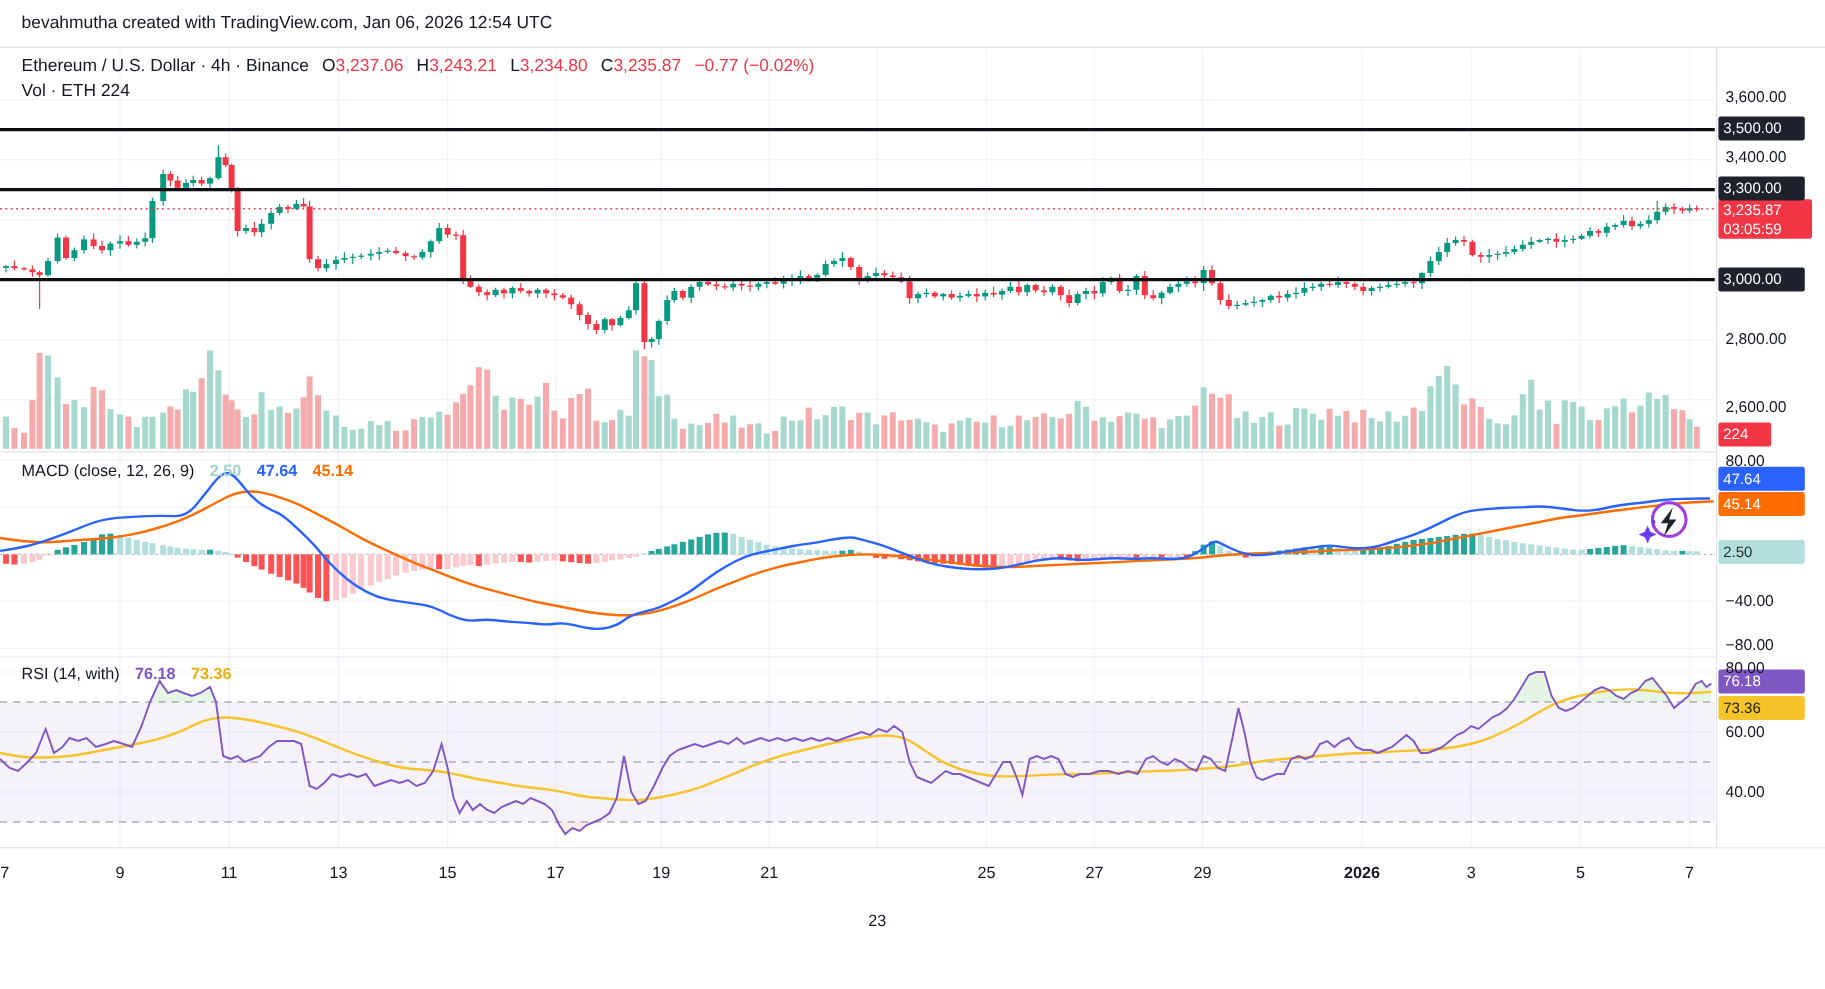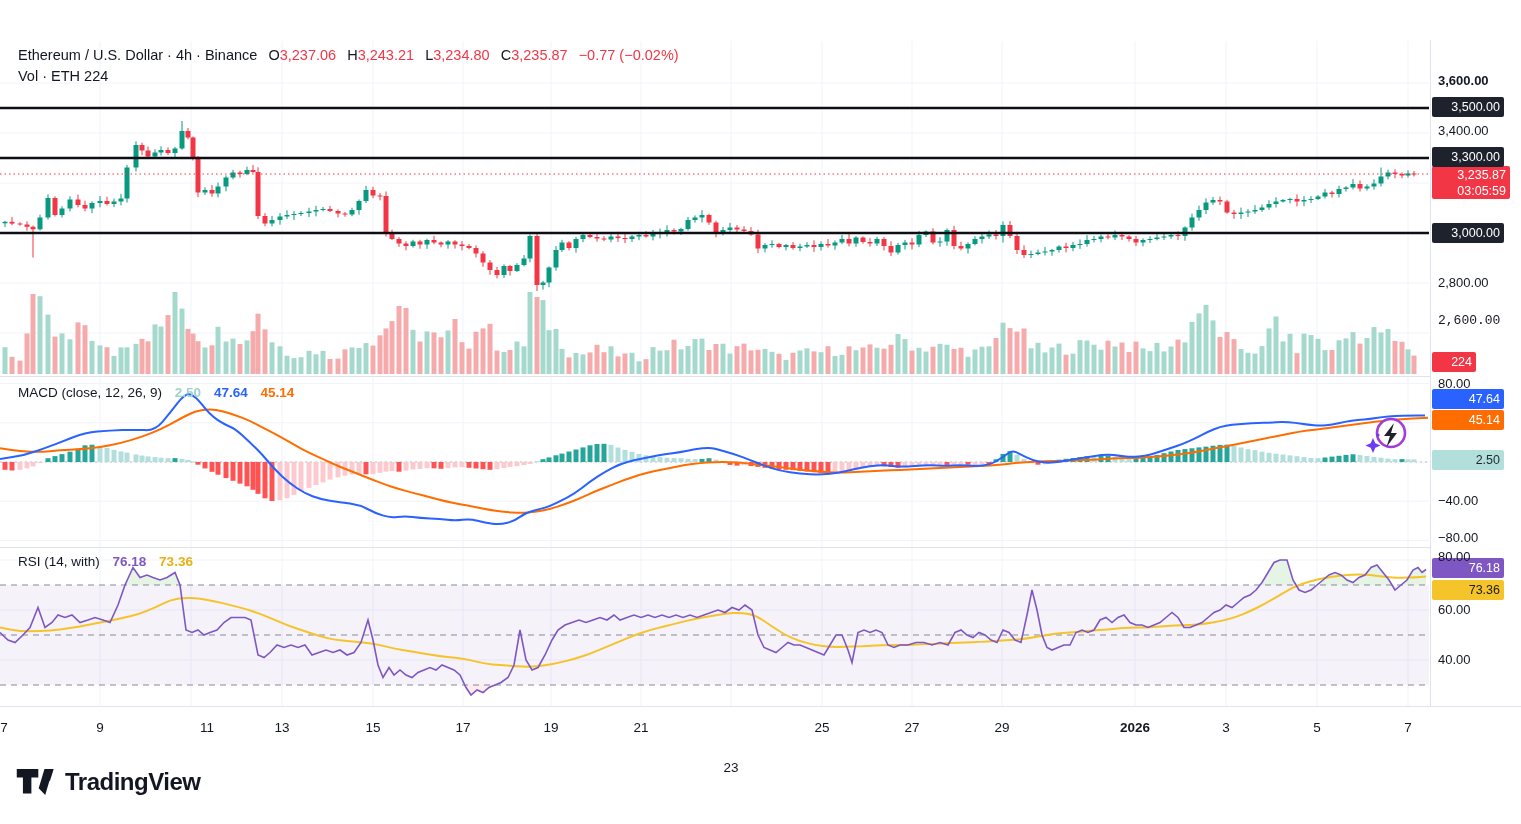--- a/index.html
+++ b/index.html
@@ -11,21 +11,21 @@
   .legend{position:absolute;z-index:5;white-space:nowrap;}
   .legend-sym{left:18px;top:7px;font-size:14.5px;color:#131722;}
   .legend-sym .v{color:#f23645;}
   .legend-sym .sp{display:inline-block;width:7px;}
   .legend-vol{left:18px;top:28px;font-size:14.5px;color:#131722;}
   .legend-macd{left:18px;top:345px;font-size:13.5px;color:#131722;}
   .legend-rsi{left:18px;top:514px;font-size:13.5px;color:#131722;}
   .lv{margin-left:9px;font-weight:bold;}
   .axis-col{position:absolute;left:1430px;top:40px;width:91px;height:666px;background:#fff;border-left:1px solid #e0e3eb;z-index:6;}
   .ax-label{position:absolute;left:7px;font-size:13px;color:#131722;line-height:18px;}
-  .badge{position:absolute;left:1px;color:#fff;font-size:12.5px;line-height:20px;height:20px;min-width:72px;text-align:right;border-radius:2px;padding:0 4px;}
+  .badge{position:absolute;left:1px;color:#fff;font-size:12.5px;line-height:20px;height:20px;min-width:72px;text-align:left;border-radius:2px;padding:0 4px;}
   .badge.dark{background:#1e222d;}
   .badge.red{background:#f23645;}
   .badge.blue{background:#2962ff;}
   .badge.orange{background:#ff6d00;}
   .badge.tealpale{background:#b2dfdb;color:#1c2a28;}
   .badge.purple{background:#7e57c2;}
   .badge.yellow{background:#f5c32a;color:#1c1c10;}
   .badge.price2{height:33px;line-height:16px;padding-top:1px;min-width:78px;}
   .badge.vol224{min-width:44px;left:1px;}
   .time-axis{position:absolute;left:0;top:706px;width:1521px;height:44px;background:#fff;border-top:1px solid #e0e3eb;}
@@ -34,20 +34,23 @@
   .footer{position:absolute;left:16px;top:760px;height:44px;display:flex;align-items:center;z-index:4;}
   .brand-text{font-size:24px;font-weight:bold;color:#131722;margin-left:9px;letter-spacing:-0.5px;}
   .flash-ico{position:absolute;left:1363px;top:372px;width:48px;height:46px;z-index:5;}
   svg{display:block;}
 </style>
 </head>
 <body>
 
 <div id="stage">
 
+  <div class="attr-bar">
+    <div class="attr-text">bevahmutha created with TradingView.com, Jan 06, 2026 12:54 UTC</div>
+  </div>
 
   <div class="pane-area">
     <svg id="chart-svg" width="1521" height="666" viewBox="0 40 1521 666">
         <line x1="100" y1="41" x2="100" y2="706" stroke="#f0f3fa" stroke-width="1"></line>
         <line x1="191" y1="41" x2="191" y2="706" stroke="#f0f3fa" stroke-width="1"></line>
         <line x1="282" y1="41" x2="282" y2="706" stroke="#f0f3fa" stroke-width="1"></line>
         <line x1="373" y1="41" x2="373" y2="706" stroke="#f0f3fa" stroke-width="1"></line>
         <line x1="463" y1="41" x2="463" y2="706" stroke="#f0f3fa" stroke-width="1"></line>
         <line x1="551" y1="41" x2="551" y2="706" stroke="#f0f3fa" stroke-width="1"></line>
         <line x1="641" y1="41" x2="641" y2="706" stroke="#f0f3fa" stroke-width="1"></line>
@@ -944,54 +947,47 @@
     <div class="badge red price2" id="price-badge" style="top:126px;">
       <div>3,235.87</div>
       <div>03:05:59</div>
     </div>
     <div class="badge blue" style="top:349px;">47.64</div>
     <div class="badge orange" style="top:370px;">45.14</div>
     <div class="badge tealpale" style="top:410px;">2.50</div>
     <div class="badge purple" style="top:518px;">76.18</div>
     <div class="badge yellow" style="top:540px;">73.36</div>
     <div class="badge red vol224" style="top:312px;">224</div>
-  <div class="ax-label" style="top: 32px; font-weight: bold;">3,600.00</div>
+  <div class="ax-label" style="top: 32px;">3,600.00</div>
       <div class="ax-label" style="top: 82px;">3,400.00</div>
       <div class="ax-label" style="top: 234px;">2,800.00</div>
-      <div class="ax-label" style="top: 272px; font-family: Liberation Mono, monospace;">2,600.00</div>
+      <div class="ax-label" style="top: 290px;">2,600.00</div>
       <div class="ax-label" style="top: 335px;">80.00</div>
       <div class="ax-label" style="top: 452px; text-align: right;">−40.00</div>
       <div class="ax-label" style="top: 489px;">−80.00</div>
       <div class="ax-label" style="top: 508px;">80.00</div>
       <div class="ax-label" style="top: 561px;">60.00</div>
       <div class="ax-label" style="top: 611px;">40.00</div>
       <div class="badge dark" style="top: 57px;">3,500.00</div>
       <div class="badge dark" style="top: 107px;">3,300.00</div>
       <div class="badge dark" style="top: 183px;">3,000.00</div>
     </div>
 
   <div class="time-axis" id="time-axis">
       <div class="t-tick" style="left: 4px;">7</div>
       <div class="t-tick" style="left: 100px;">9</div>
-      <div class="t-tick" style="left: 191px; margin-left: 16px;">11</div>
+      <div class="t-tick" style="left: 191px;">11</div>
       <div class="t-tick" style="left: 282px; text-align: center;">13</div>
       <div class="t-tick" style="left: 373px;">15</div>
       <div class="t-tick" style="left: 463px;">17</div>
       <div class="t-tick" style="left: 551px;">19</div>
       <div class="t-tick" style="left: 641px;">21</div>
       <div class="t-tick" style="left: 731px; margin-top: 40px;">23</div>
       <div class="t-tick" style="left: 822px;">25</div>
       <div class="t-tick" style="left: 912px;">27</div>
       <div class="t-tick" style="left: 1002px;">29</div>
       <div class="t-tick bold" style="left: 1135px;">2026</div>
       <div class="t-tick" style="left: 1226px;">3</div>
       <div class="t-tick" style="left: 1317px;">5</div>
       <div class="t-tick" style="left: 1408px;">7</div>
     </div>
 
-  <div class="footer">
-    <svg width="40" height="30" viewBox="0 0 52 38">
-      <path d="M1 2 h28 v11 h-9 v21 h-11 V13 H1 z" fill="#131722"></path>
-      <path d="M27 2 h12 l5 16 5 -16 h-11 z M38 36 l10 -34 h-11 l-7.5 25 z" fill="#131722"></path>
-    </svg>
-    <span class="brand-text">TradingView</span>
-  </div>
 </div>
 
 </body></html>

